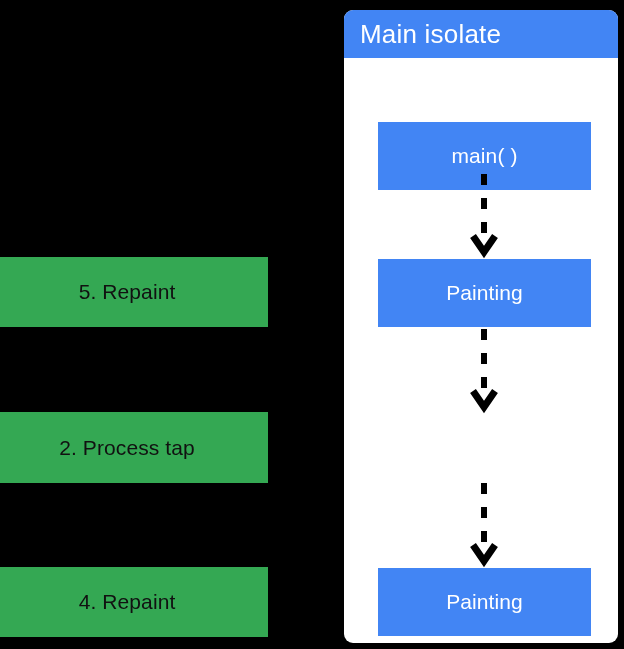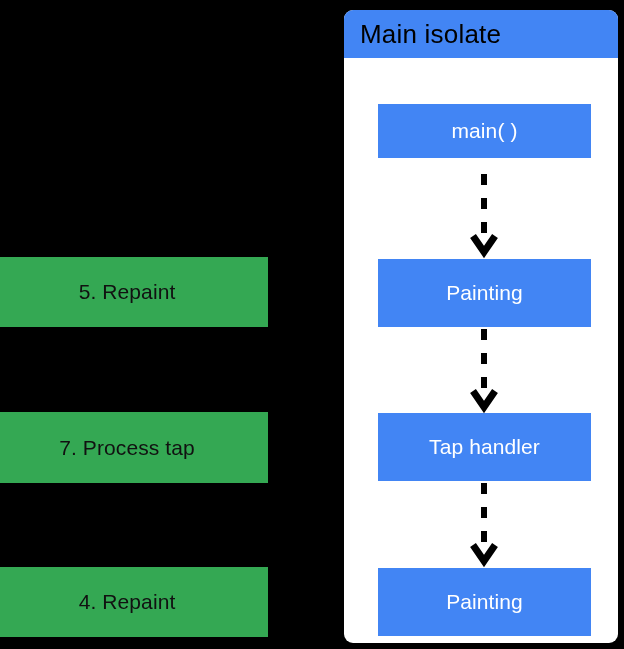--- a/index.html
+++ b/index.html
@@ -59,39 +59,39 @@
   }
   #isolate-header {
     height: 48px;
     background: #4285F4;
     display: flex;
     align-items: center;
     padding-left: 16px;
     box-sizing: border-box;
   }
   #isolate-header .title {
-    color: #000000;
+    color: #ffffff;
     font-size: 26px;
     letter-spacing: 0.2px;
   }
 
   
   .node-box {
     position: absolute;
     left: 34px;
     width: 213px;
     background: #4285F4;
     display: flex;
     align-items: center;
     justify-content: center;
     color: #FFFFFF;
     font-size: 21px;
     letter-spacing: 0.1px;
   }
-  #node-0 { top: 94px;  height: 54px; }
+  #node-0 { top: 112px;  height: 68px; }
   #node-1 { top: 249px; height: 68px; }
   #node-2 { top: 403px; height: 68px; }
   #node-3 { top: 558px; height: 68px; }
 
   
   .flow-arrow {
     position: absolute;
     left: 126px;
     width: 28px;
     height: 87px;
@@ -101,21 +101,21 @@
   #flow-1 { top: 317px; }
   #flow-2 { top: 471px; }
 </style>
 </head>
 <body>
 
 <div class="step-box" id="step-0">
   <span class="step-label">5. Repaint</span>
 </div>
 <div class="step-box" id="step-1">
-  <span class="step-label">7. Process tap</span>
+  <span class="step-label">2. Process tap</span>
 </div>
 <div class="step-box" id="step-2">
   <span class="step-label">4. Repaint</span>
 </div>
 
 <svg class="connector" id="connector-0" viewBox="0 0 40 18">
   <line x1="2" y1="9" x2="32" y2="9" stroke="#000000" stroke-width="2"></line>
   <path d="M26 2 L38 9 L26 16" fill="none" stroke="#000000" stroke-width="3" stroke-linecap="butt" stroke-linejoin="miter"></path>
 </svg>
 <svg class="connector" id="connector-1" viewBox="0 0 40 18">
@@ -132,23 +132,20 @@
   <div id="isolate-header">
     <span class="title">Main isolate</span>
   </div>
 
   <div class="node-box" id="node-0">
     <span>main( )</span>
   </div>
   <div class="node-box" id="node-1">
     <span>Painting</span>
   </div>
-  <div class="node-box" id="node-2">
-    <span>Tap handler</span>
-  </div>
   <div class="node-box" id="node-3">
     <span>Painting</span>
   </div>
 
   <svg class="flow-arrow" id="flow-0" viewBox="0 0 28 87">
     <line x1="14" y1="2" x2="14" y2="66" stroke="#000000" stroke-width="6" stroke-dasharray="11 13"></line>
     <path d="M3 64 L14 80 L25 64" fill="none" stroke="#000000" stroke-width="7" stroke-linecap="butt" stroke-linejoin="miter"></path>
   </svg>
   <svg class="flow-arrow" id="flow-1" viewBox="0 0 28 87">
     <line x1="14" y1="2" x2="14" y2="66" stroke="#000000" stroke-width="6" stroke-dasharray="11 13"></line>

